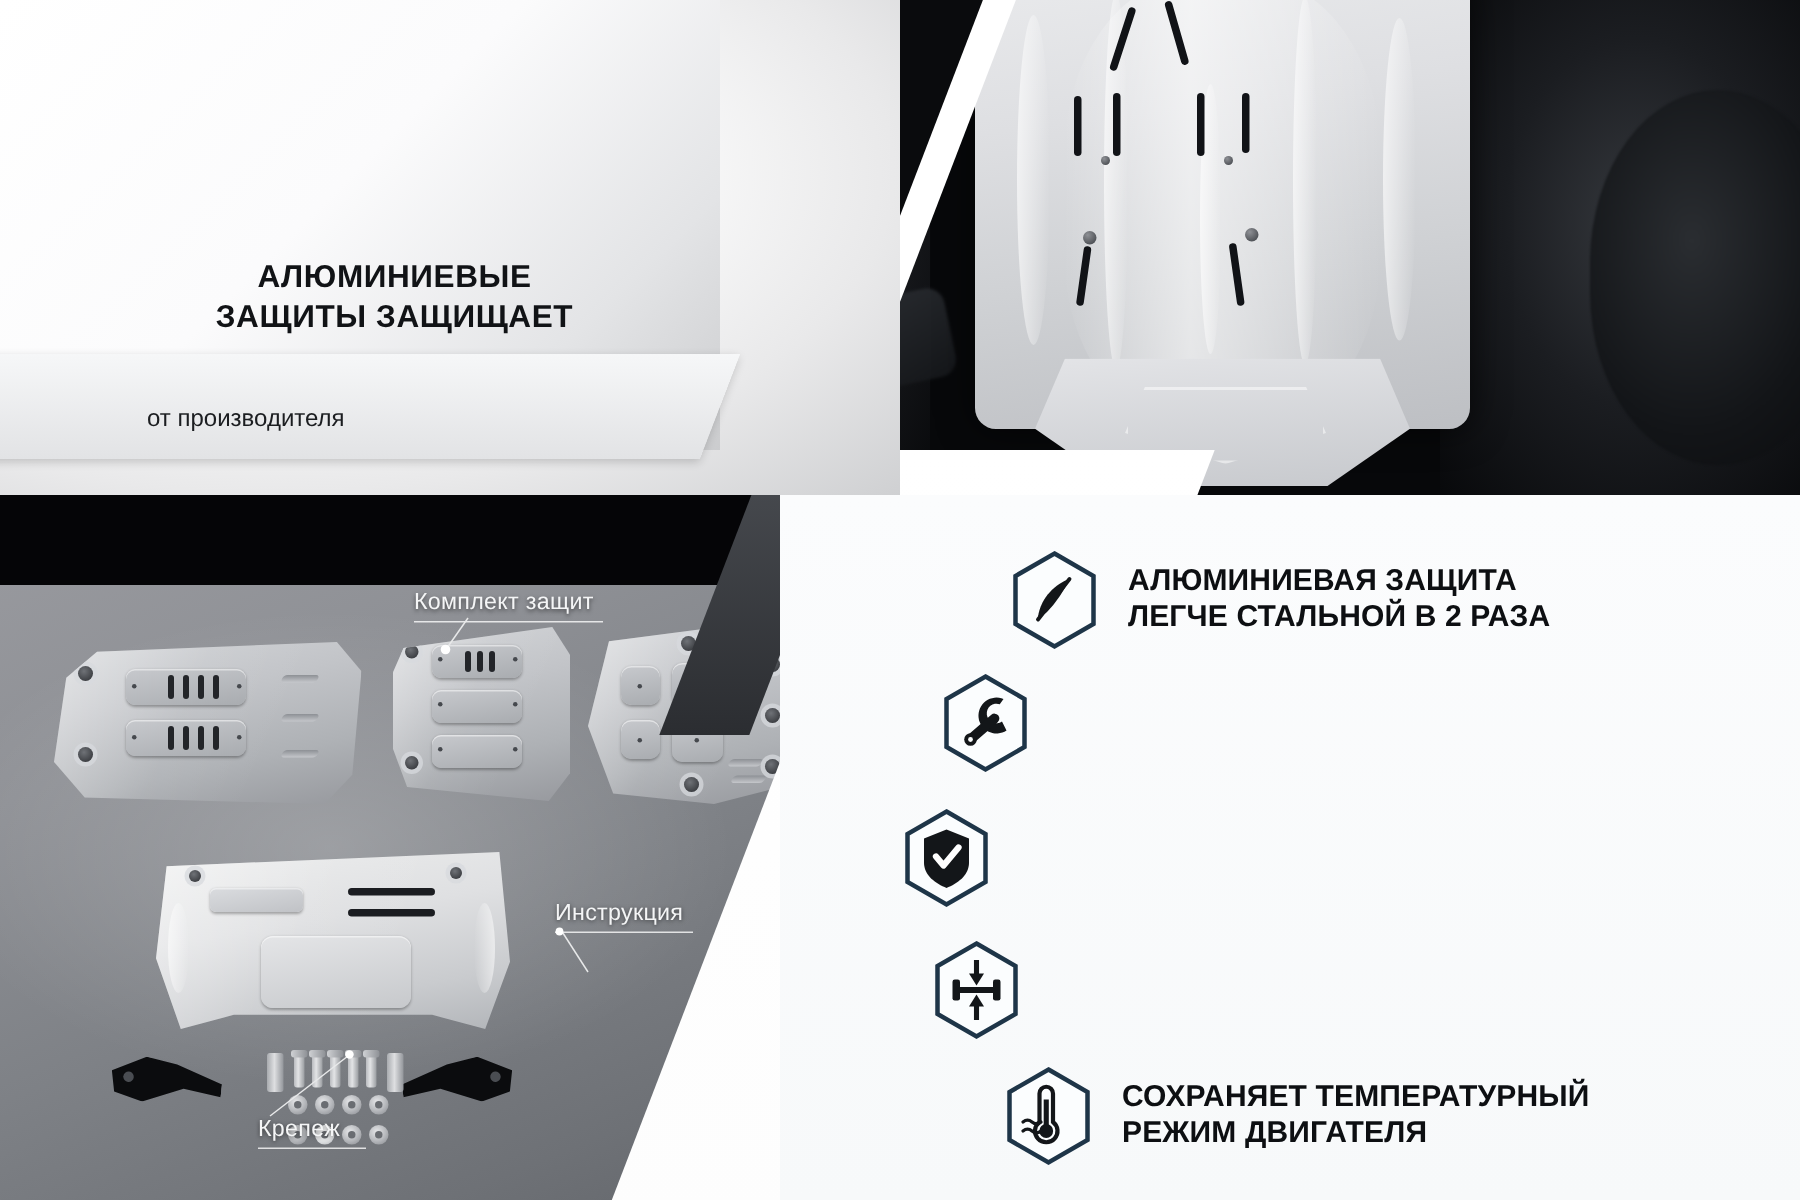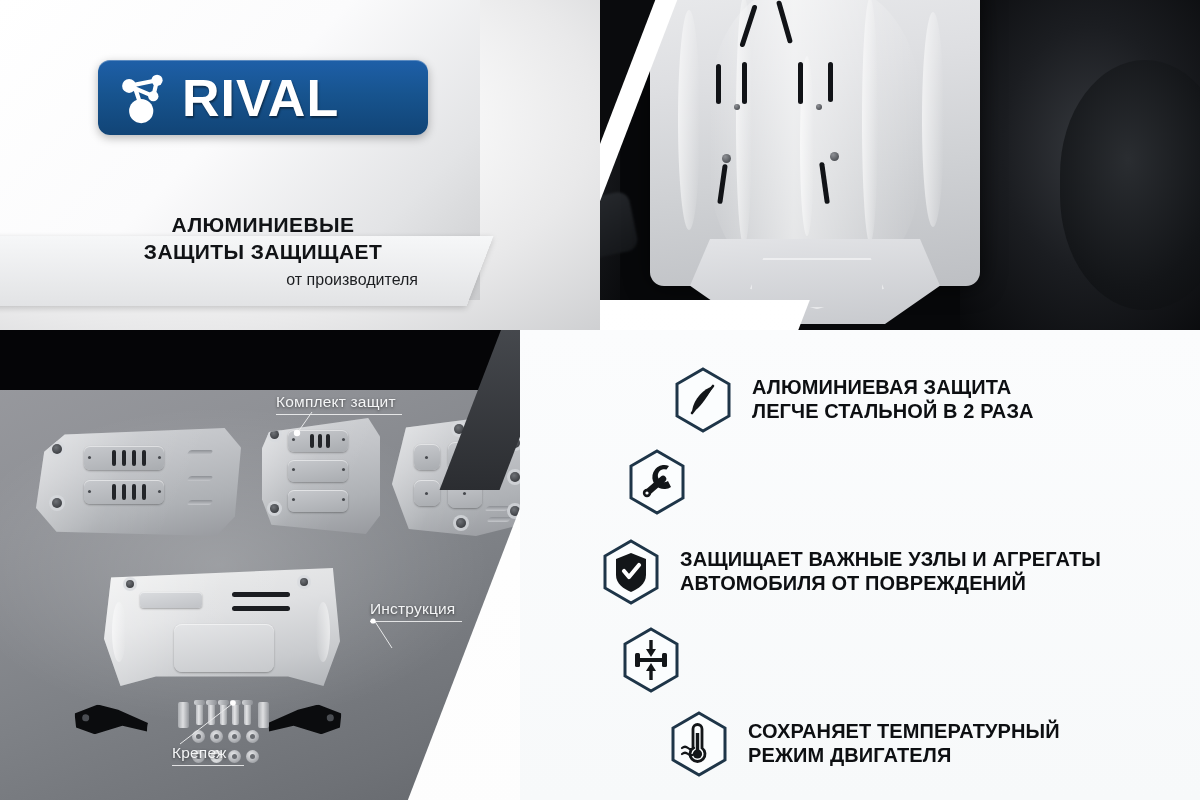--- a/index.html
+++ b/index.html
@@ -142,25 +142,24 @@
     color:#ffffff; line-height:1;
     text-shadow:1px 2px 2px rgba(0,0,0,.45);
     font-family:"Liberation Sans", sans-serif;
   }
 
   .tl-title{
     position:absolute; left:98px; top:172px; width:330px;
     text-align:center; color:#111316;
     font-size:21px; font-weight:bold; line-height:1.28;
     letter-spacing:.4px;
-    margin-top:40px;
   }
   .tl-sub{
     position:absolute; left:98px; top:270px; width:320px;
-    text-align:right; color:#1c1e21;
+    text-align:left; color:#1c1e21;
     font-size:16px; line-height:1.2;
   }
 
   
   .benefits{
     position:absolute; left:596px; top:338px; width:604px; height:462px;
   }
   .benefit{
     position:absolute; display:flex; align-items:center; gap:18px;
   }
@@ -403,30 +402,20 @@
   <div class="wedge wedge-topmid"></div>
   <div class="wedge wedge-slice"></div>
   <div class="black-band"></div>
   <div class="wedge wedge-bot-dark"></div>
   <div class="wedge wedge-botmid"></div>
 
   <div class="q-topleft">
     <div class="topleft-panel-inner"></div>
     <div class="tl-sheen"></div>
 
-    <div class="logo-box">
-      <svg class="logo-mark" viewBox="0 0 60 58">
-        <circle cx="14" cy="16" r="7.5" fill="#ffffff"></circle>
-        <circle cx="44" cy="10" r="6" fill="#ffffff"></circle>
-        <circle cx="40" cy="27" r="5.5" fill="#ffffff"></circle>
-        <circle cx="27" cy="43" r="13" fill="#ffffff"></circle>
-        <path d="M14 16 L44 10 M14 16 L40 27 M44 10 L40 27 M20 17 L25 32" stroke="#ffffff" stroke-width="4.5" fill="none" stroke-linecap="round"></path>
-      </svg>
-      <div class="logo-word">RIVAL</div>
-    </div>
 
     <div class="tl-title">
       <div>АЛЮМИНИЕВЫЕ</div>
       <div>ЗАЩИТЫ ЗАЩИЩАЕТ</div>
     </div>
     <div class="tl-sub">от производителя</div>
   </div>
 
   <div class="q-botright"></div>
 
@@ -451,22 +440,20 @@
         <circle cx="21" cy="45" r="1.6" fill="#fbfdfe"></circle>
       </svg>
     </div>
 
     <div class="benefit b3">
       <svg class="hexicon" viewBox="0 0 62 68">
         <polygon points="31,3 57,18 57,50 31,65 5,50 5,18" fill="#fbfdfe" stroke="#1e3548" stroke-width="3"></polygon>
         <path d="M31 15 L46 21 V37 C46 46 38 51 31 54 C24 51 16 46 16 37 V21 Z" fill="#131619"></path>
         <path d="M24 33 L29 39 L39 27" stroke="#ffffff" stroke-width="4.2" fill="none" stroke-linecap="round" stroke-linejoin="round"></path>
       </svg>
-      <div class="benefit-text">ЗАЩИЩАЕТ ВАЖНЫЕ УЗЛЫ И АГРЕГАТЫ
-АВТОМОБИЛЯ ОТ ПОВРЕЖДЕНИЙ</div>
     </div>
 
     <div class="benefit b4">
       <svg class="hexicon" viewBox="0 0 62 68">
         <polygon points="31,3 57,18 57,50 31,65 5,50 5,18" fill="#fbfdfe" stroke="#1e3548" stroke-width="3"></polygon>
         <rect x="15" y="27" width="5" height="14" rx="1.5" fill="#131619"></rect>
         <rect x="42" y="27" width="5" height="14" rx="1.5" fill="#131619"></rect>
         <rect x="19" y="32" width="24" height="4" fill="#131619"></rect>
         <path d="M31 14 L31 26" stroke="#131619" stroke-width="3.4"></path>
         <path d="M31 31 L26 23 L36 23 Z" fill="#131619"></path>

